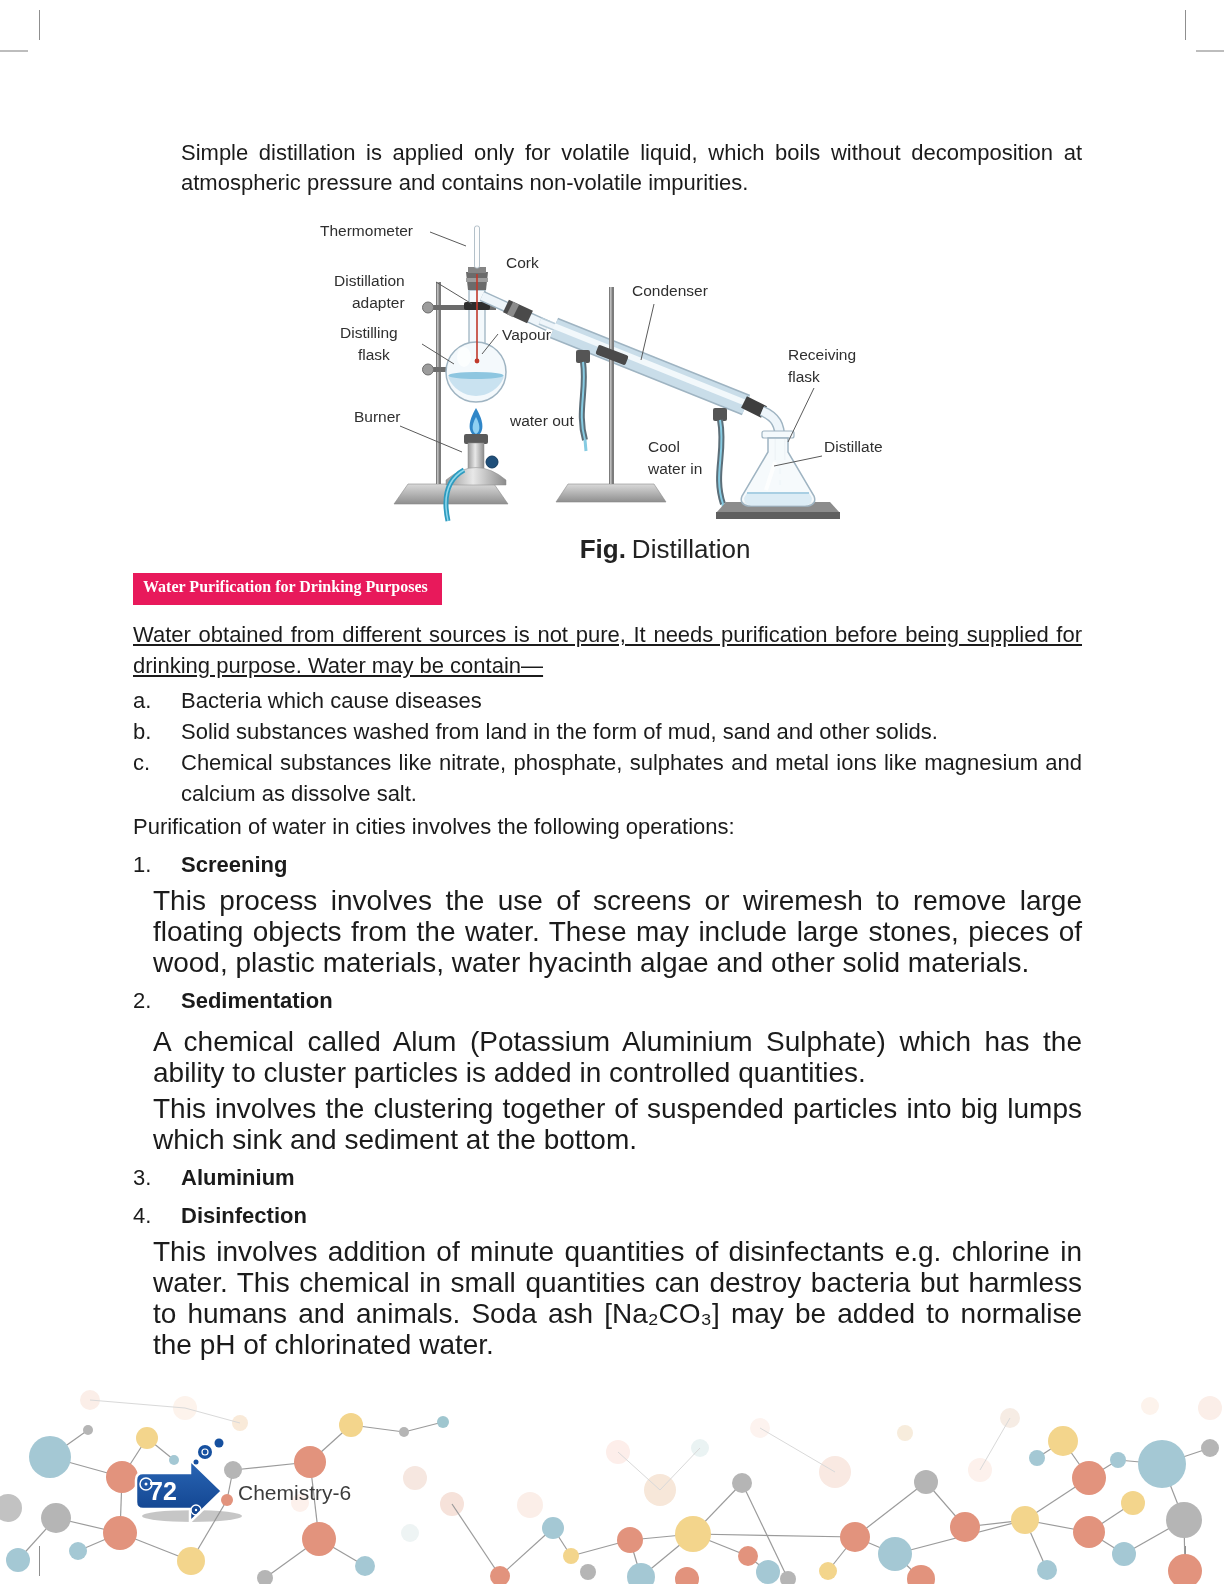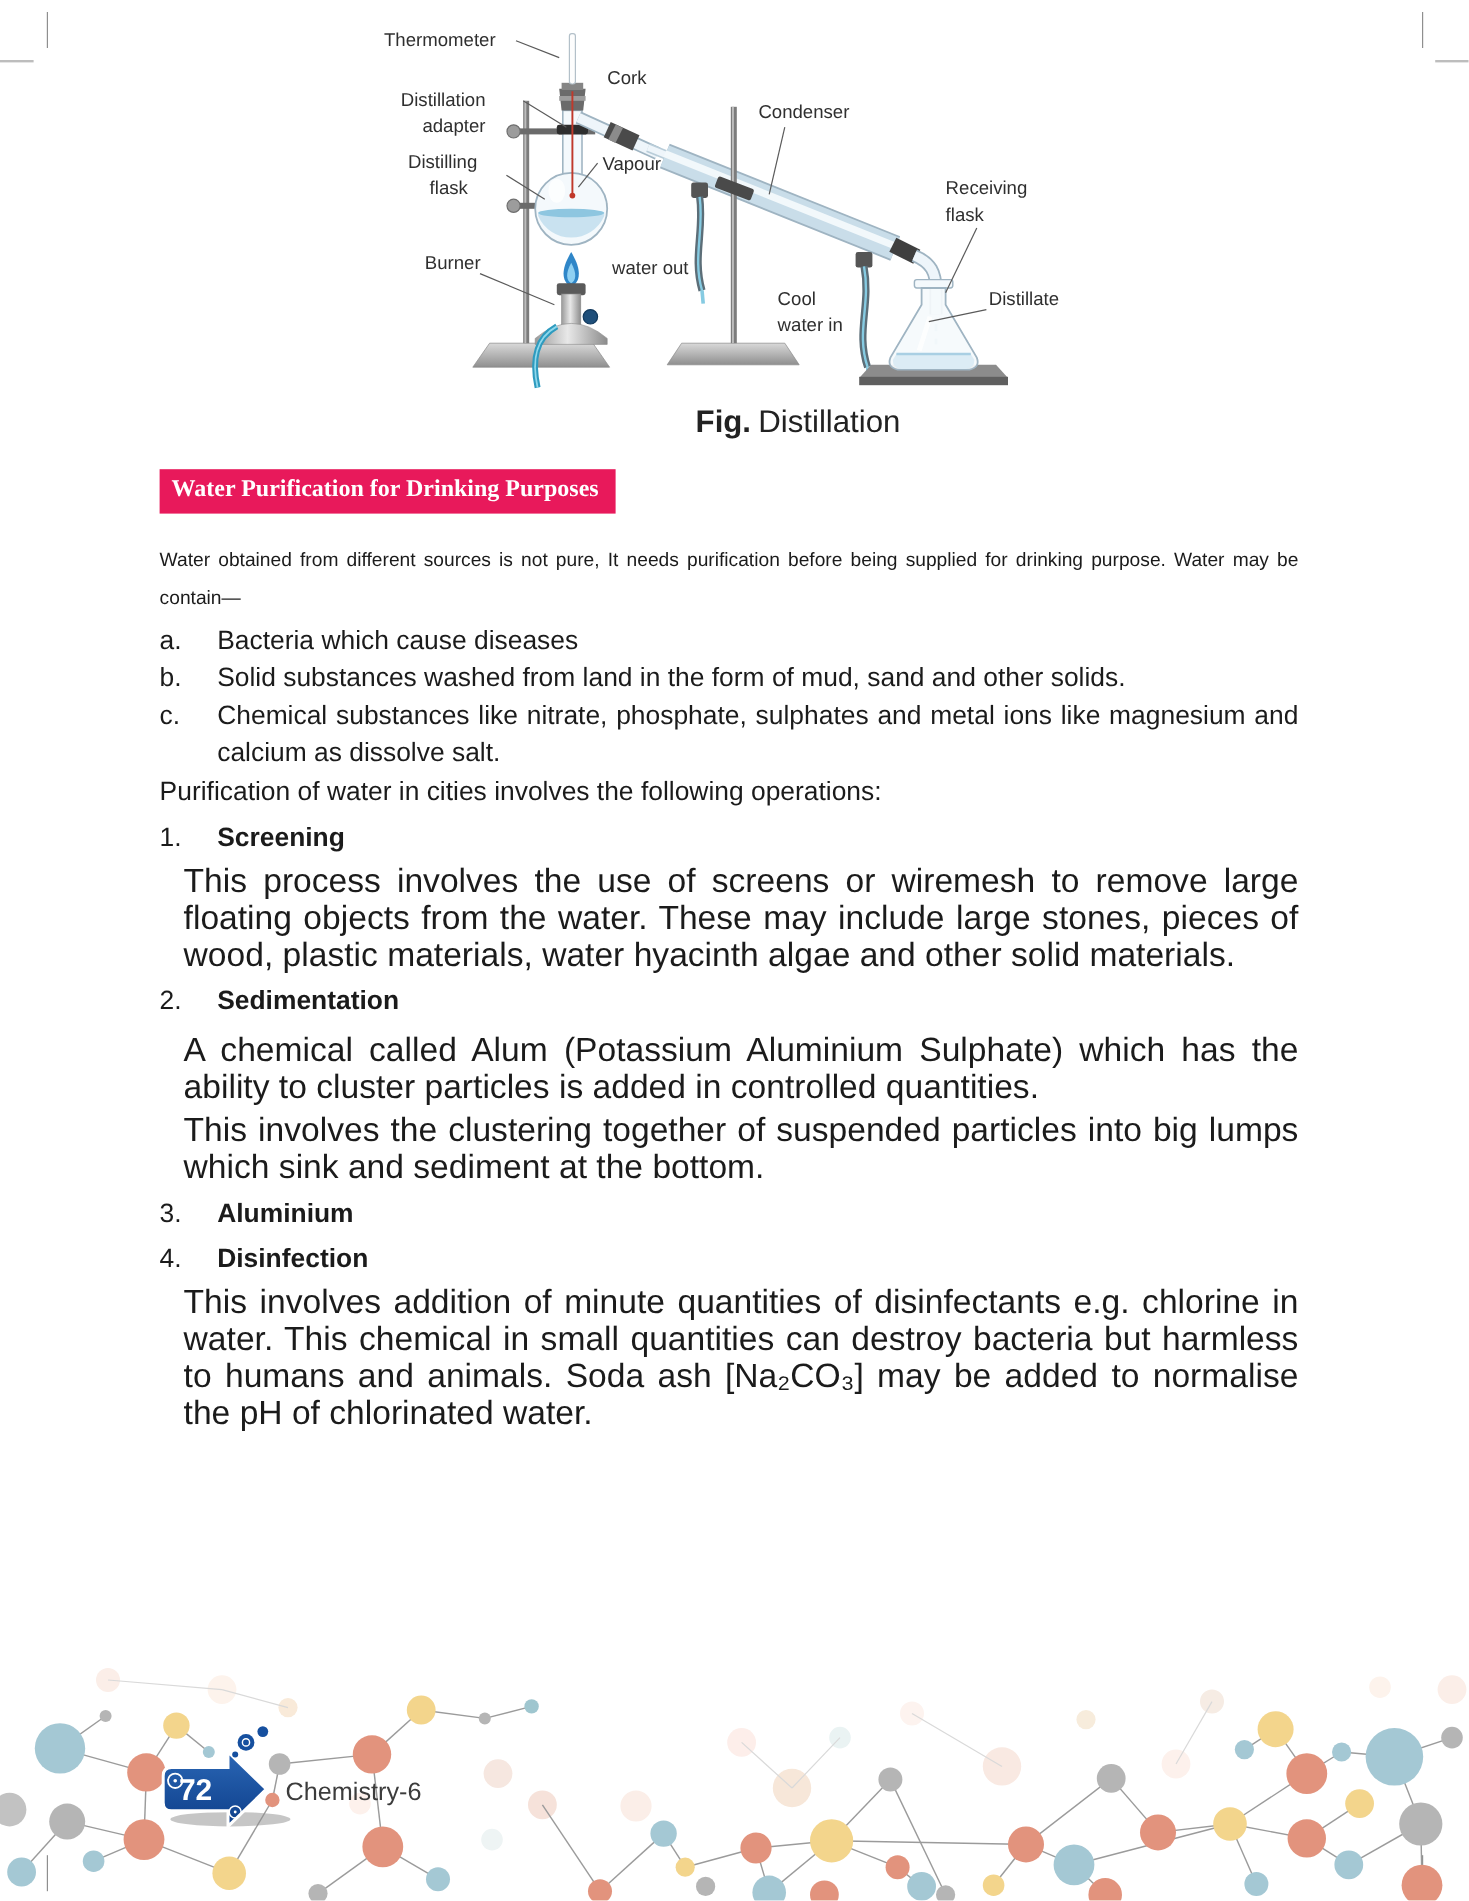--- a/index.html
+++ b/index.html
@@ -10,24 +10,24 @@
   .mark.h{height:2px;width:28px;background:#bdbdbd;}
   .mark.v{width:1px;height:30px;}
   
   .content{position:absolute;left:133px;top:0;width:949px;}
   p{margin:0;}
   .intro{margin:138px 0 0 48px;font-size:22px;line-height:30px;text-align:justify;}
   .figure-wrap{margin-top:14px;}
   .figure-svg{display:block;margin-left:163px;}
   .fig-caption{width:620px;margin:12px 0 0 222px;text-align:center;font-size:26px;color:#222;}
   .fig-prefix{font-weight:bold;margin-right:6px;}
-  .section-heading{display:inline-block;margin-top:24px;padding:5px 14px 9px 10px;
+  .section-heading{display:inline-block;margin-top:8px;padding:5px 14px 9px 10px;
      background:#e8195b;color:#ffffff;font-family:"Liberation Serif","DejaVu Serif",serif;
-     font-weight:bold;font-size:20px;}
-  .para{margin-top:24px;font-size:16px;line-height:31px;text-align:justify;}
+     font-weight:bold;font-size:16px;}
+  .para{margin-top:14px;font-size:22px;line-height:31px;text-align:justify;text-decoration:underline;}
   .li{display:flex;font-size:22px;line-height:31px;}
   .li .marker{flex:0 0 48px;}
   .li .li-text{flex:1;text-align:justify;}
   .lettered{margin-top:4px;}
   .ops-intro{margin-top:2px;font-size:22px;line-height:31px;}
   .num-item{margin-top:8px;}
   .num-title{display:flex;font-size:22px;line-height:30px;}
   .num-title .marker{flex:0 0 48px;font-weight:normal;}
   .num-title .title-text{font-weight:bold;}
   .num-para{margin:5px 0 0 20px;font-size:28px;line-height:31px;text-align:justify;}
@@ -46,20 +46,21 @@
 
   <div class="mark v" style="left:39px;top:10px;"></div>
   <div class="mark v" style="left:1185px;top:10px;"></div>
   <div class="mark h" style="left:0;top:50px;"></div>
   <div class="mark h" style="left:1196px;top:50px;"></div>
   <div class="mark v" style="left:39px;top:1546px;"></div>
   <div class="mark v" style="left:1185px;top:1546px;"></div>
 
   <div class="content">
 
+    <p class="intro">Simple distillation is applied only for volatile liquid, which boils without decomposition at atmospheric pressure and contains non-volatile impurities.</p>
 
     <div class="figure-wrap">
       <svg class="figure-svg" width="620" height="310" viewBox="0 0 620 310">
         <defs>
           <linearGradient id="metalV" x1="0" y1="0" x2="1" y2="0">
             <stop offset="0" stop-color="#9a9a9a"></stop>
               <stop offset="0.45" stop-color="#e8e8e8"></stop>
               <stop offset="1" stop-color="#8c8c8c"></stop>
           </linearGradient>
           <linearGradient id="plate" x1="0" y1="0" x2="0" y2="1">

